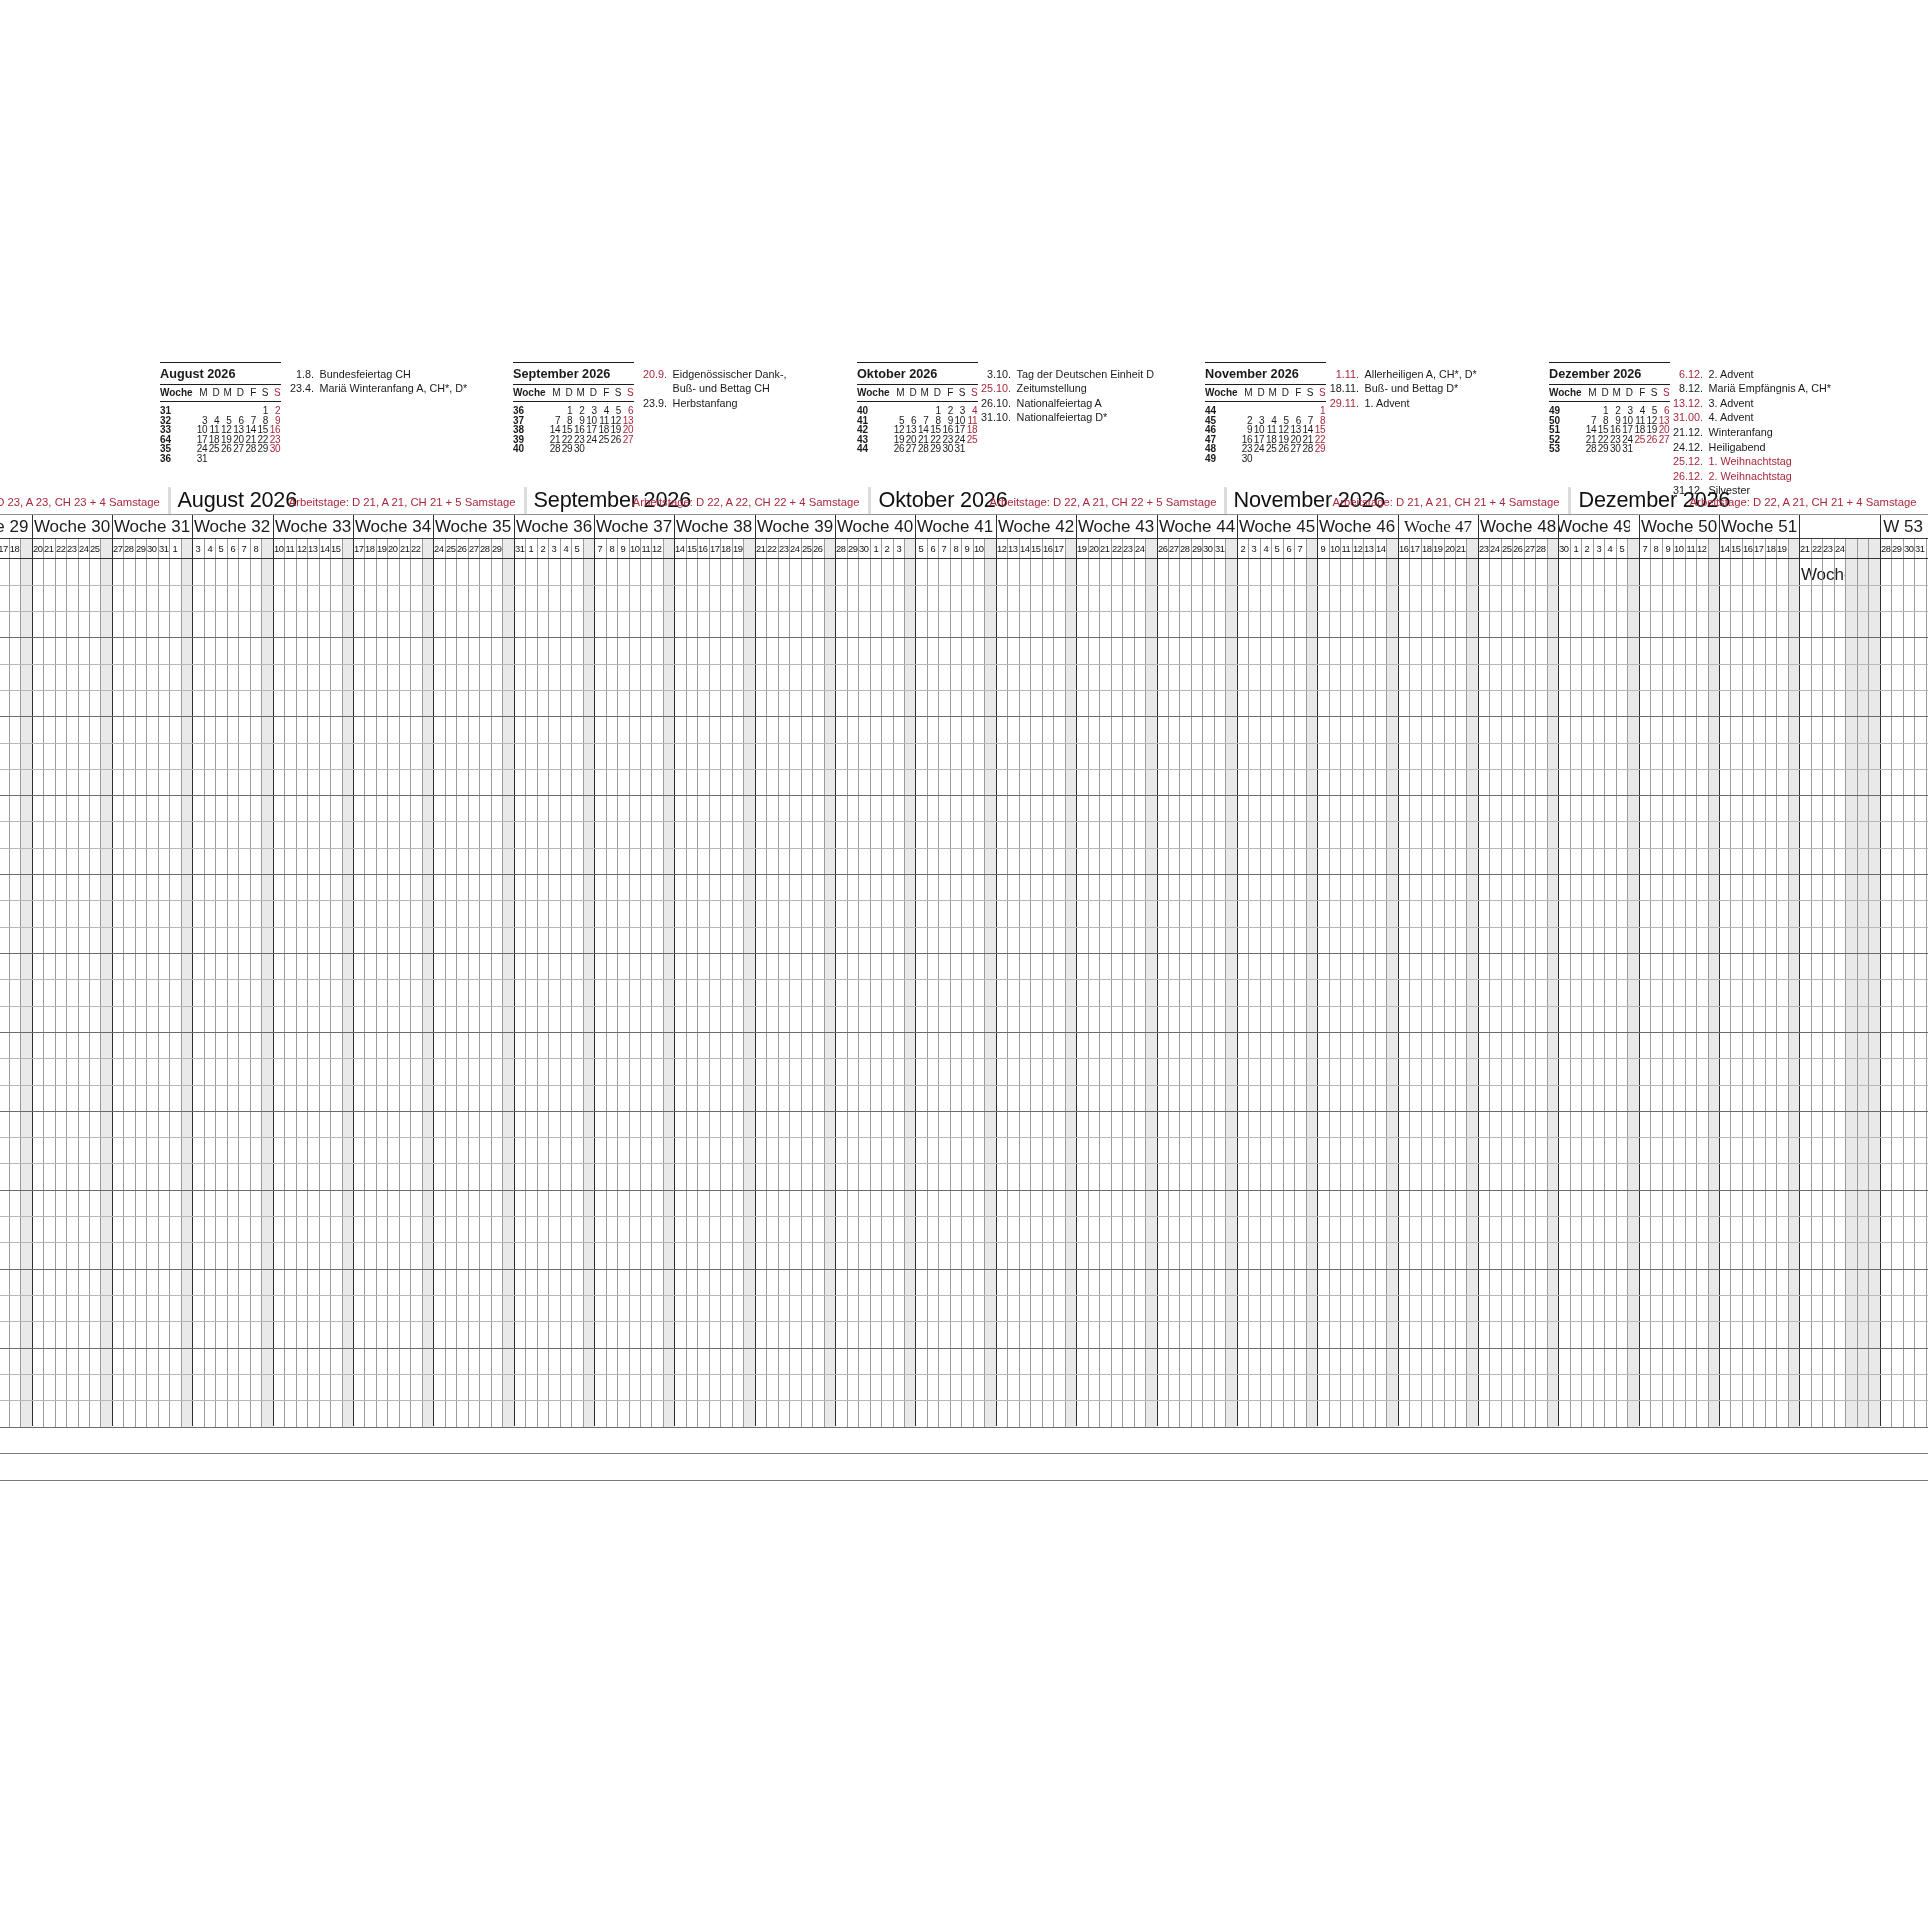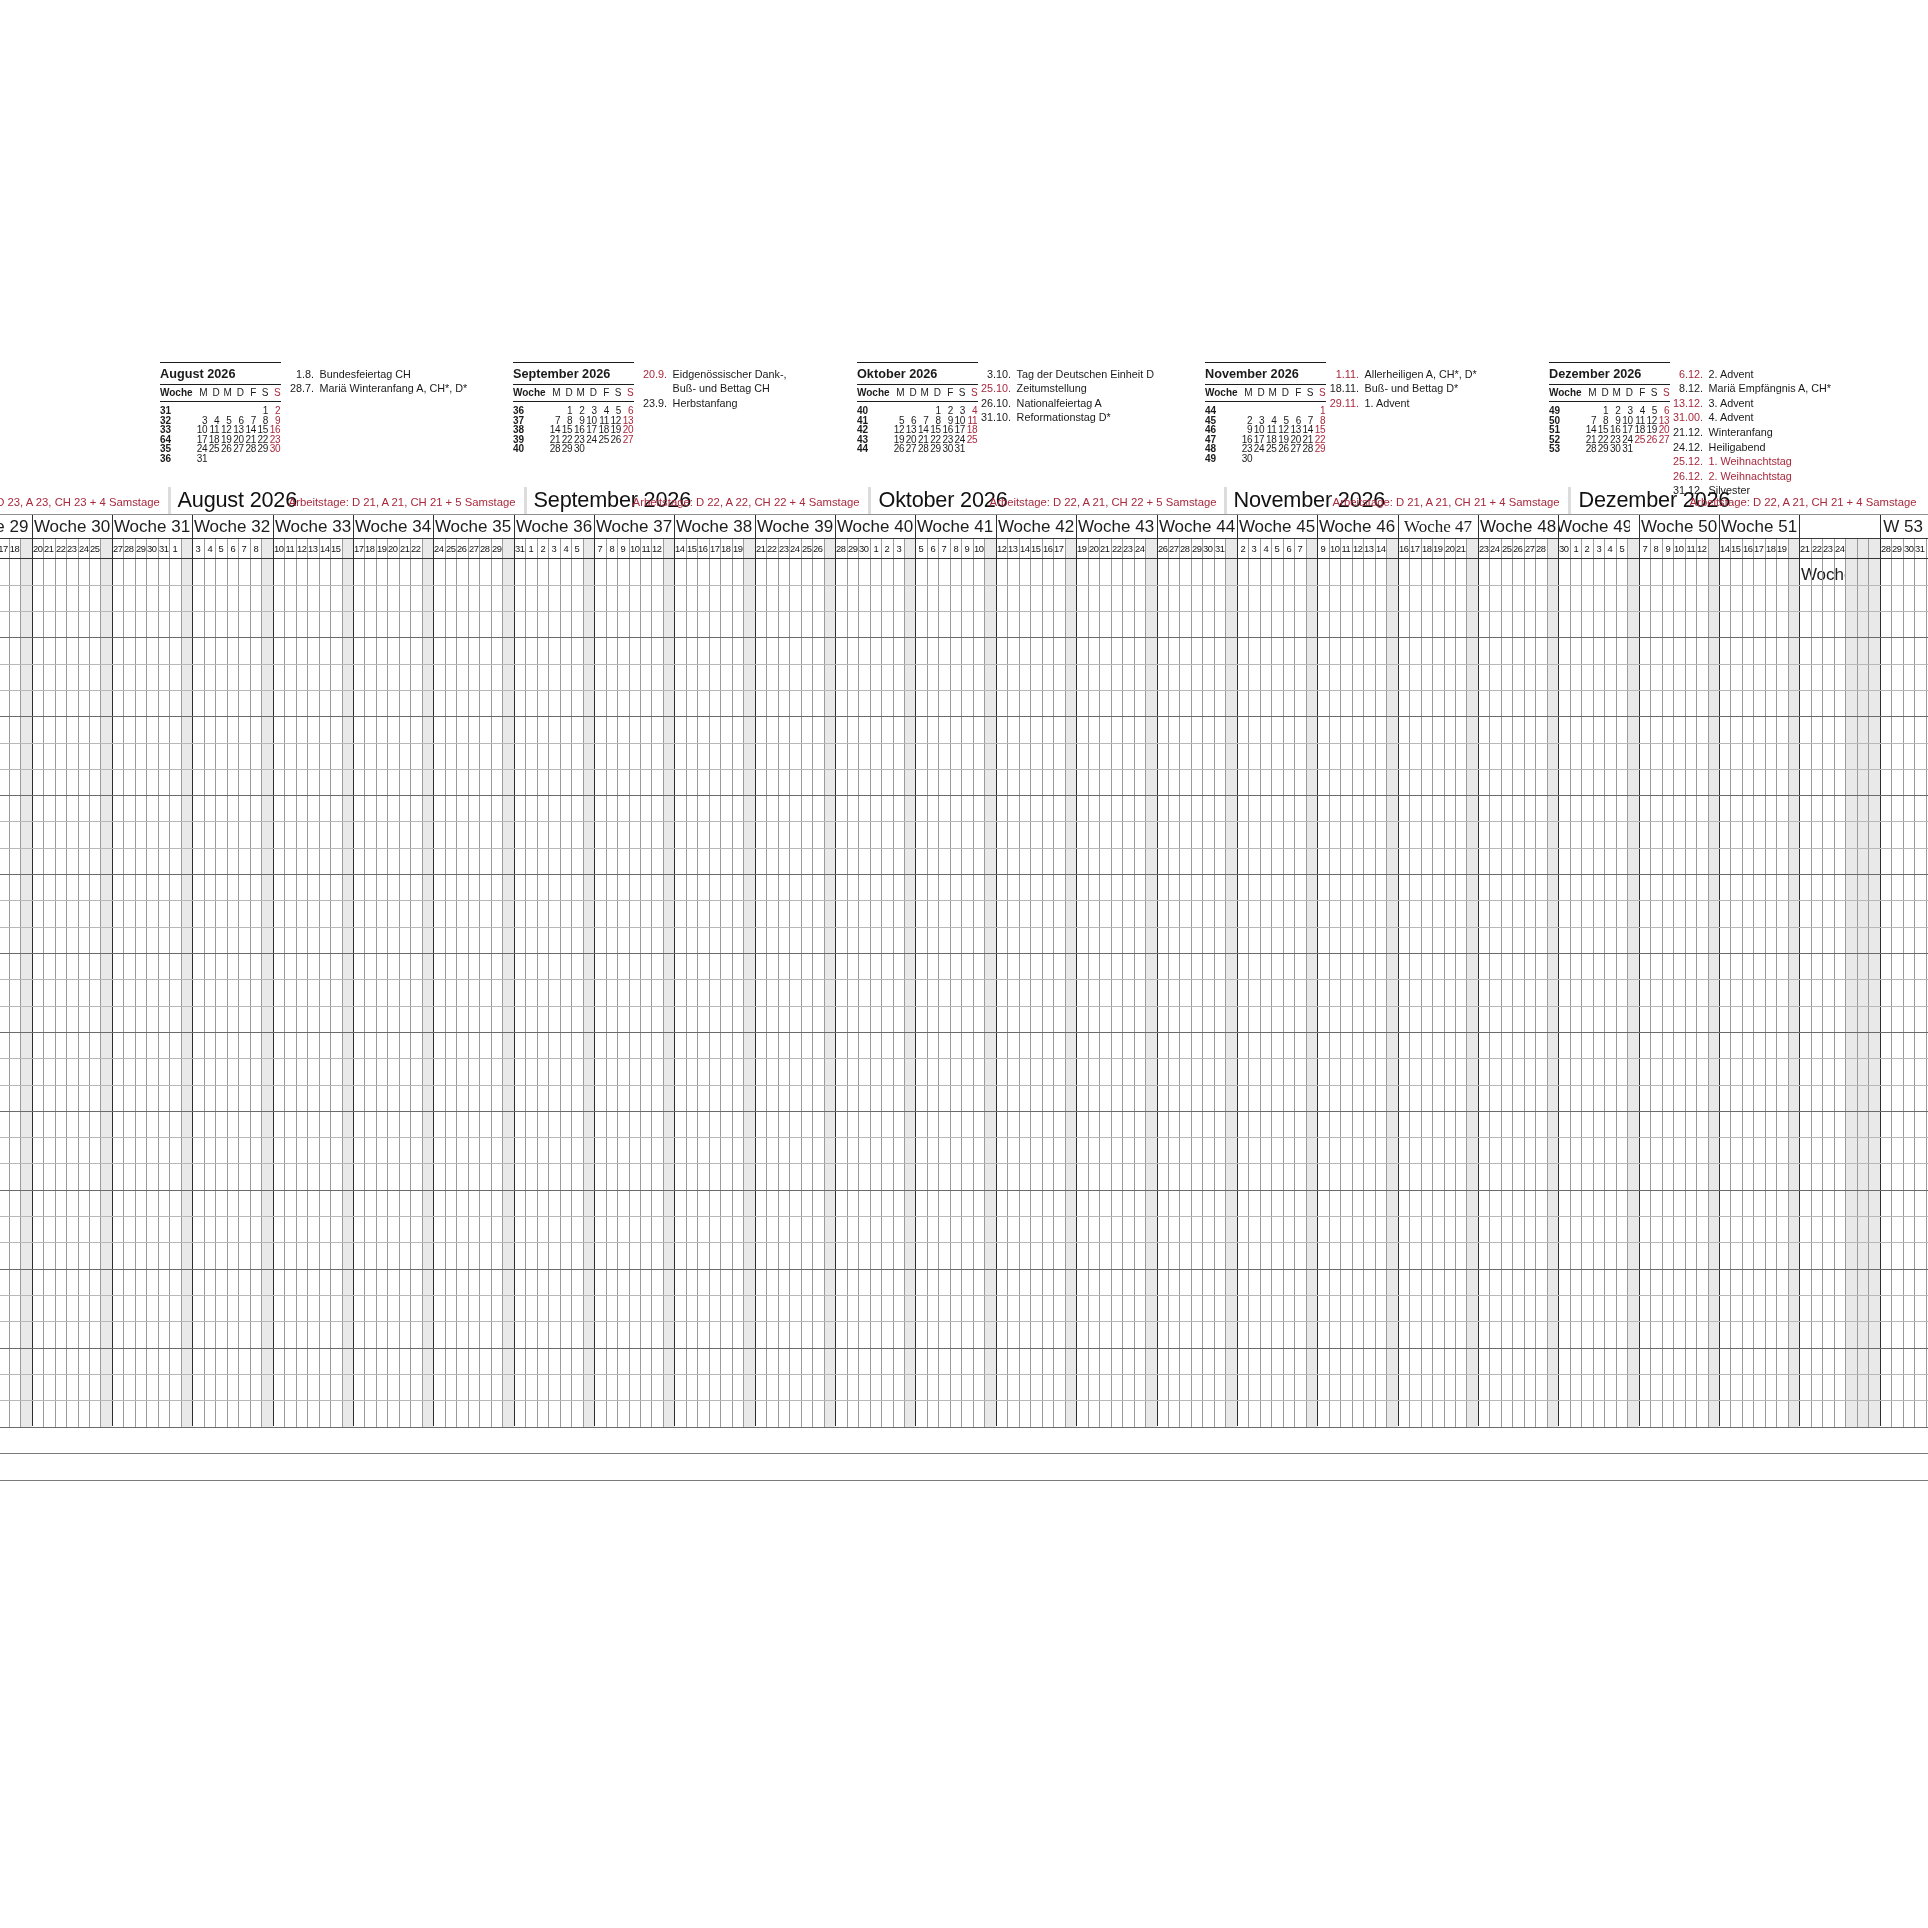--- a/index.html
+++ b/index.html
@@ -136,21 +136,21 @@
               <div class="mc-d"></div>
             </div>
           </div>
         </div>
         <div class="mc-holidays">
           <div class="hl-line">
             <div class="hl-date">1.8.</div>
             <div class="hl-label">Bundesfeiertag CH</div>
           </div>
           <div class="hl-line">
-            <div class="hl-date">28.7.</div>
+            <div class="hl-date">23.4.</div>
             <div class="hl-label">Mariä Winteranfang A, CH*, D*</div>
           </div>
         </div>
       </div>
       <div class="mc-block" style="left: 513px;">
         <div class="mc-table">
           <div class="mc-rule-top"></div>
           <div class="mc-title">September 2026</div>
           <div class="mc-rule"></div>
           <div class="mc-head">
@@ -309,21 +309,21 @@
           <div class="hl-line">
             <div class="hl-date red">25.10.</div>
             <div class="hl-label">Zeitumstellung</div>
           </div>
           <div class="hl-line">
             <div class="hl-date">26.10.</div>
             <div class="hl-label">Nationalfeiertag A</div>
           </div>
           <div class="hl-line">
             <div class="hl-date">31.10.</div>
-            <div class="hl-label">Reformationstag D*</div>
+            <div class="hl-label">Nationalfeiertag D*</div>
           </div>
         </div>
       </div>
       <div class="mc-block" style="left: 1205px;">
         <div class="mc-table">
           <div class="mc-rule-top"></div>
           <div class="mc-title">November 2026</div>
           <div class="mc-rule"></div>
           <div class="mc-head">
             <div class="mc-wk">Woche</div>

